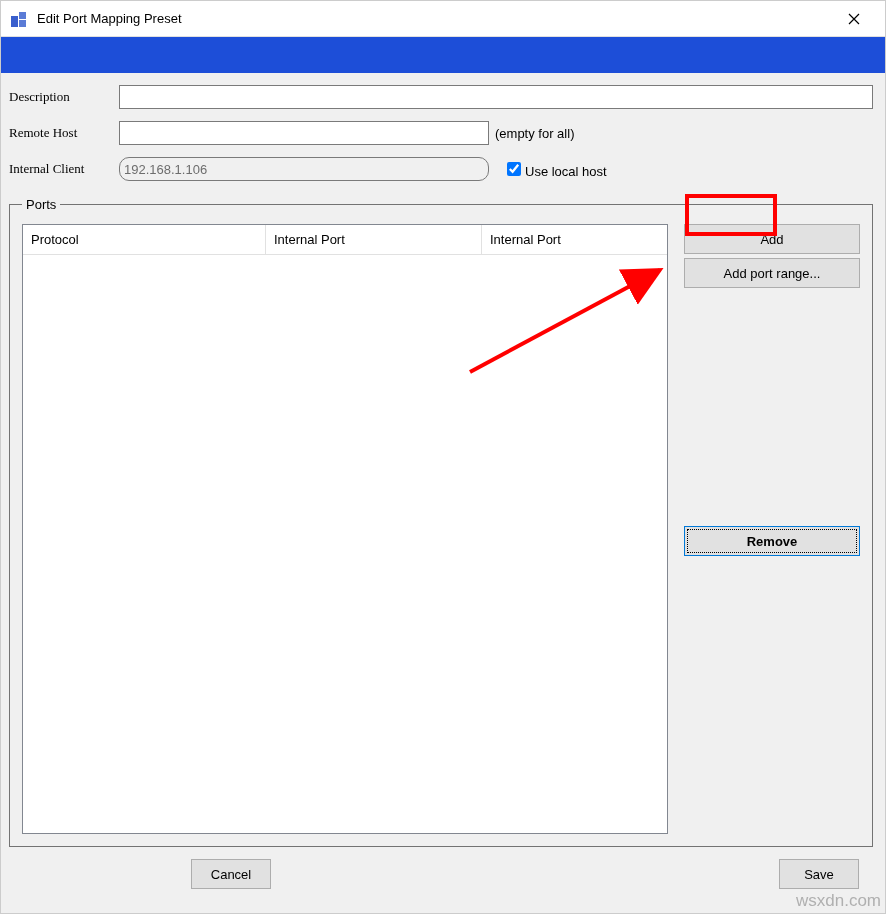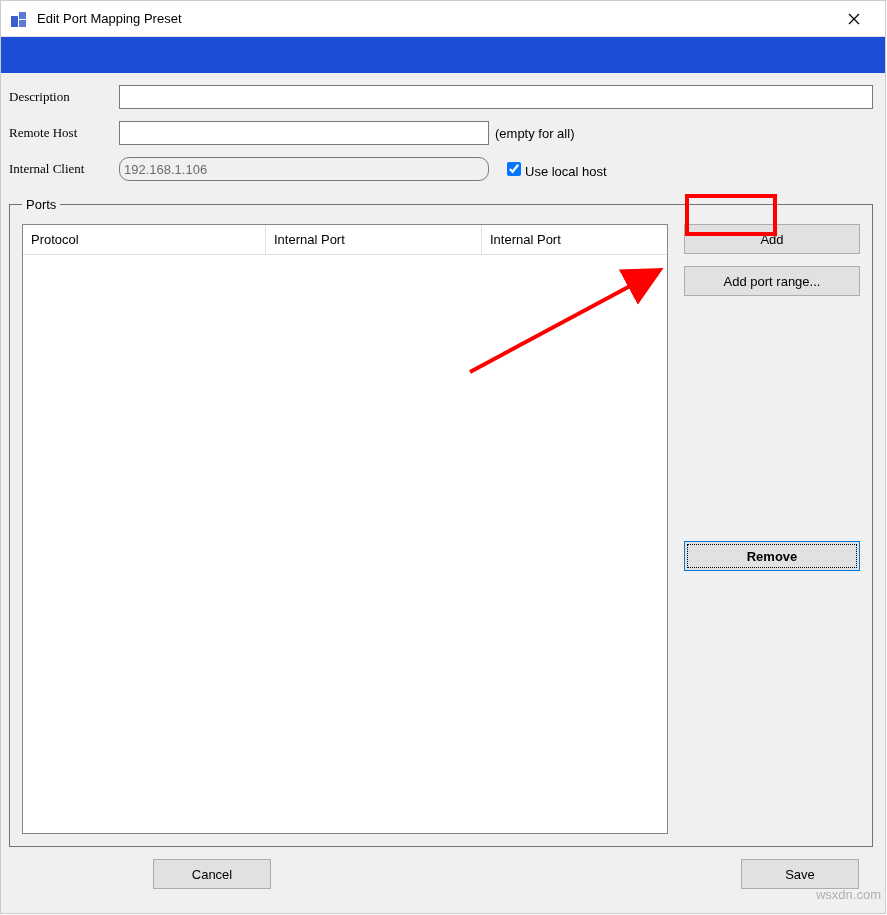--- a/index.html
+++ b/index.html
@@ -25,29 +25,29 @@
     .ports-inner { display: flex; width: 100%; gap: 16px; }
     .table-wrap { flex: 1; background: #fff; border: 1px solid #828790; display: flex; flex-direction: column; }
     .table-header { display: flex; border-bottom: 1px solid #e1e1e1; background: #fff; height: 30px; }
     .table-header .col { padding: 6px 8px; border-right: 1px solid #e1e1e1; color: #000; display: flex; align-items: center; }
     .col-protocol { width: 243px; }
     .col-external { width: 216px; }
     .col-internal { flex: 1; border-right: none !important; }
     .table-body { flex: 1; background: #fff; }
     .side-buttons { width: 176px; display: flex; flex-direction: column; }
     .win-btn { height: 30px; background: #e1e1e1; border: 1px solid #adadad; color: #000; cursor: pointer; text-align: center; padding: 0 8px; display: flex; align-items: center; justify-content: center; }
-    .btn-add { margin-bottom: 12px; }
-    .btn-range { margin-bottom: 15px; }
+    .btn-add { margin-bottom: 4px; }
+    .btn-range { margin-bottom: 8px; }
     .btn-remove { margin-top: 230px; outline: 1px dotted #000; outline-offset: -4px; border: 1px solid #0078d7; font-weight: bold; }
     .footer { height: 54px; display: flex; align-items: center; justify-content: flex-end; padding: 0 14px; gap: 340px; }
     .footer-center { display:flex; justify-content:center; flex:1; }
-    .footer .win-btn { width: 118px; }
+    .footer .win-btn { width: 80px; }
     .highlight-add { position: absolute; border: 4px solid #ff0000; width: 92px; height: 42px; top: 194px; left: 685px; pointer-events: none; }
     .arrow { position: absolute; top: 262px; left: 460px; width: 220px; height: 120px; pointer-events: none; }
-    .watermark { position: absolute; bottom: 13px; right: 6px; font-size: 13px; color: #b0b0b0; }
+    .watermark { position: absolute; bottom: 4px; right: 6px; font-size: 17px; color: #b0b0b0; }
     .app-icon-svg { width: 18px; height: 18px; }
   </style>
 </head>
 <body>
 
 <div class="window">
   <div class="titlebar">
     <span class="icon">
       <svg class="app-icon-svg" viewBox="0 0 18 18">
         <rect x="1" y="6" width="7" height="11" fill="#3a5fcd"></rect>

